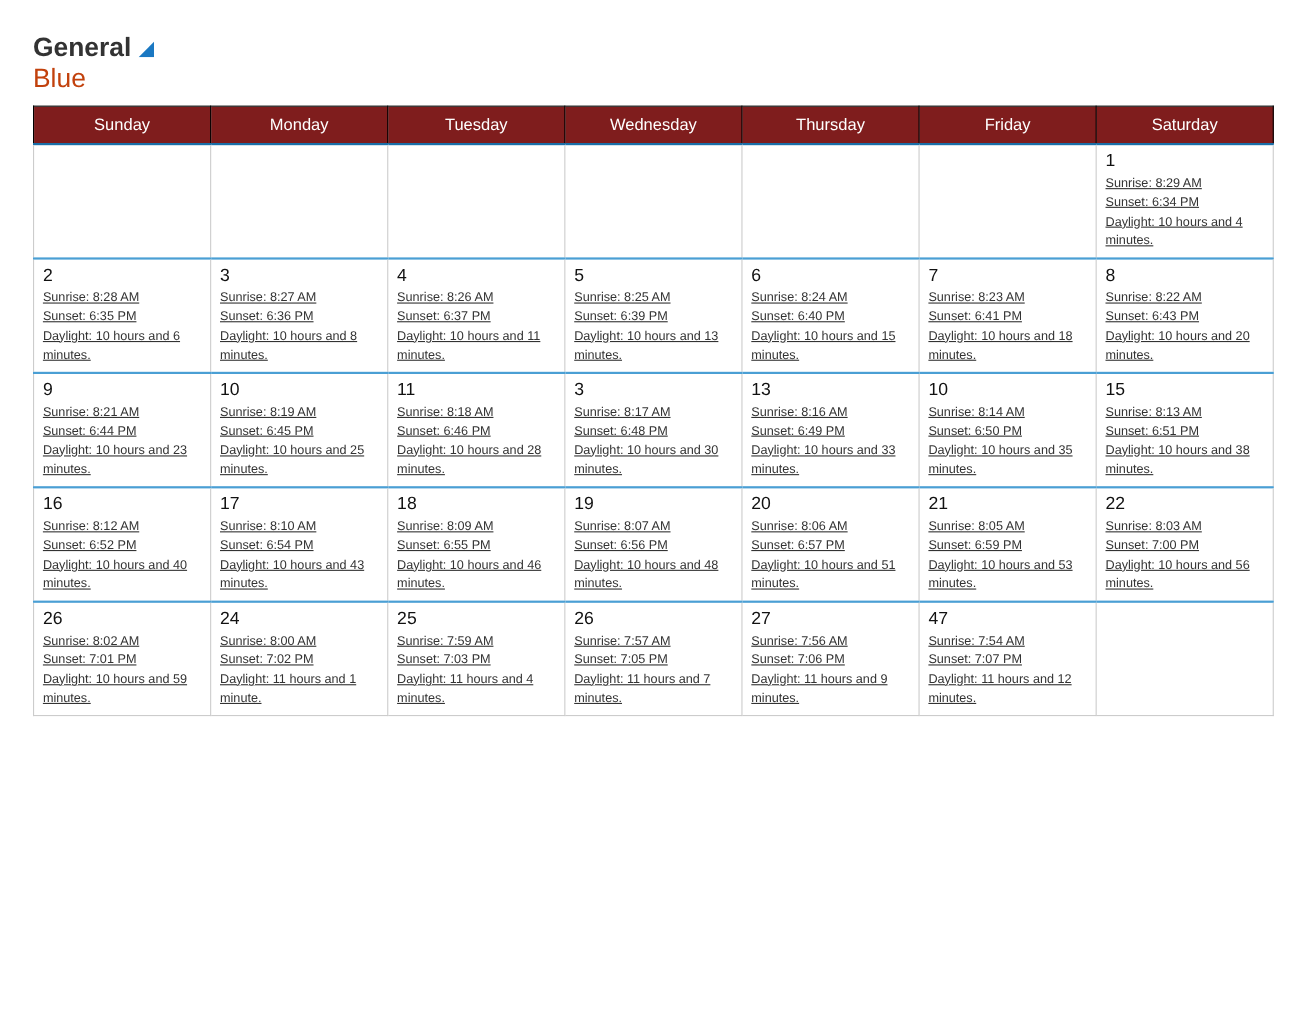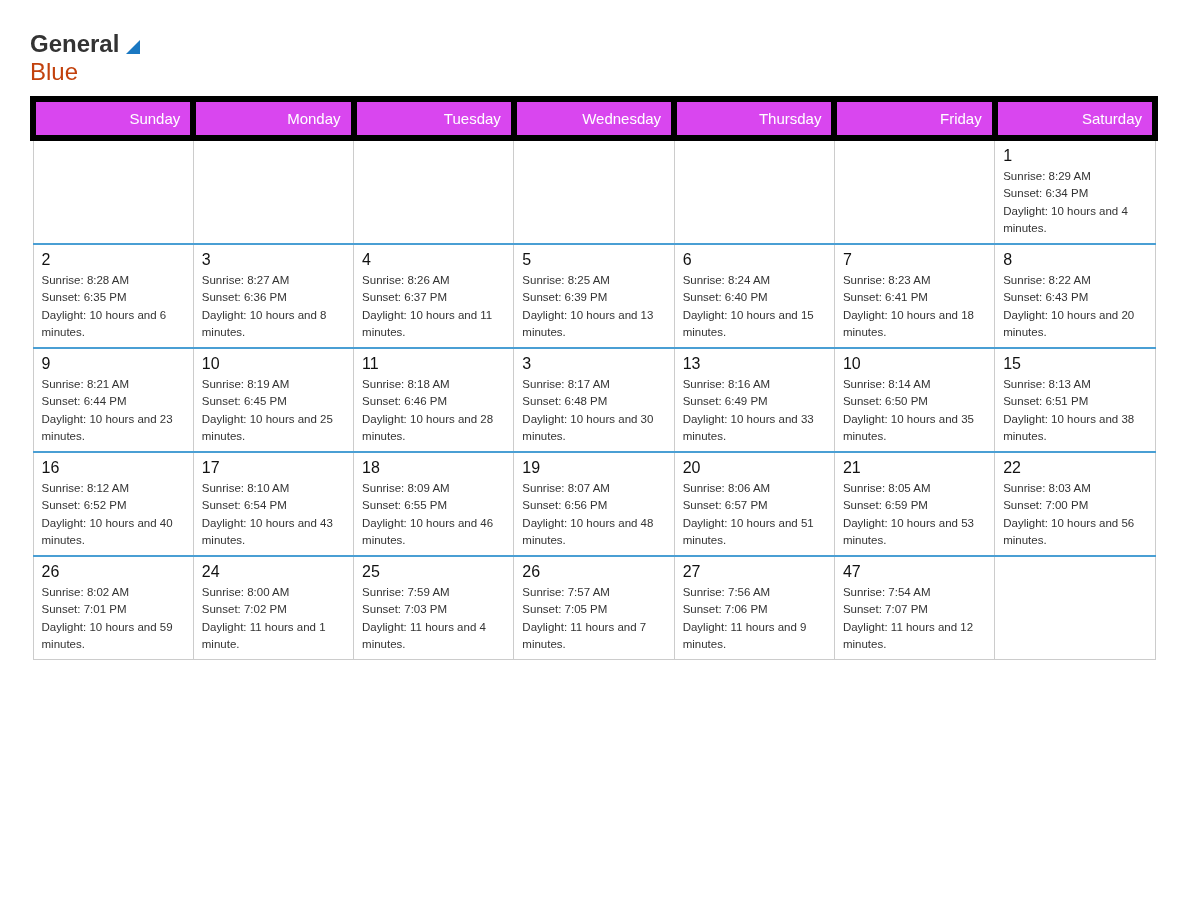--- a/index.html
+++ b/index.html
@@ -17,21 +17,21 @@
       margin-bottom: 10px;
     }
     .logo {
       display: flex;
       flex-direction: column;
       align-items: flex-start;
       padding-top: 10px;
     }
     .logo-line1 {
       display: flex;
-      align-items: flex-end;
+      align-items: flex-start;
     }
     .title-block {
       text-align: right;
     }
     .month-title {
       font-size: 52px;
       font-weight: normal;
       color: #111;
       letter-spacing: -1px;
     }
@@ -39,27 +39,27 @@
       font-size: 20px;
       color: #333;
       margin-top: 2px;
     }
     .calendar {
       width: 100%;
       border-collapse: collapse;
       margin-top: 8px;
     }
     .calendar th {
-      background-color: #d946ef;
+      background-color: #7f1d1d;
       color: #fff;
       font-size: 15px;
       font-weight: normal;
       padding: 8px 10px;
-      text-align: right;
-      border: 6px solid #000000;
+      text-align: center;
+      border: 1px solid #000000;
     }
     .calendar td {
       vertical-align: top;
       border: 1px solid #ccc;
       padding: 6px 8px;
       width: 14.28%;
       min-height: 120px;
       font-size: 12px;
       color: #333;
       background: #fff;
@@ -74,20 +74,21 @@
       font-size: 16px;
       font-weight: normal;
       color: #111;
       display: block;
       margin-bottom: 3px;
     }
     .day-info {
       font-size: 11.5px;
       color: #333;
       line-height: 1.5;
+      text-decoration: underline;
     }
     .empty-cell {
       background: #f9f9f9;
     }
     td.empty-cell {
       border-top: 2px solid #4a9fd4;
     }
   </style>
 </head>
 <body>

